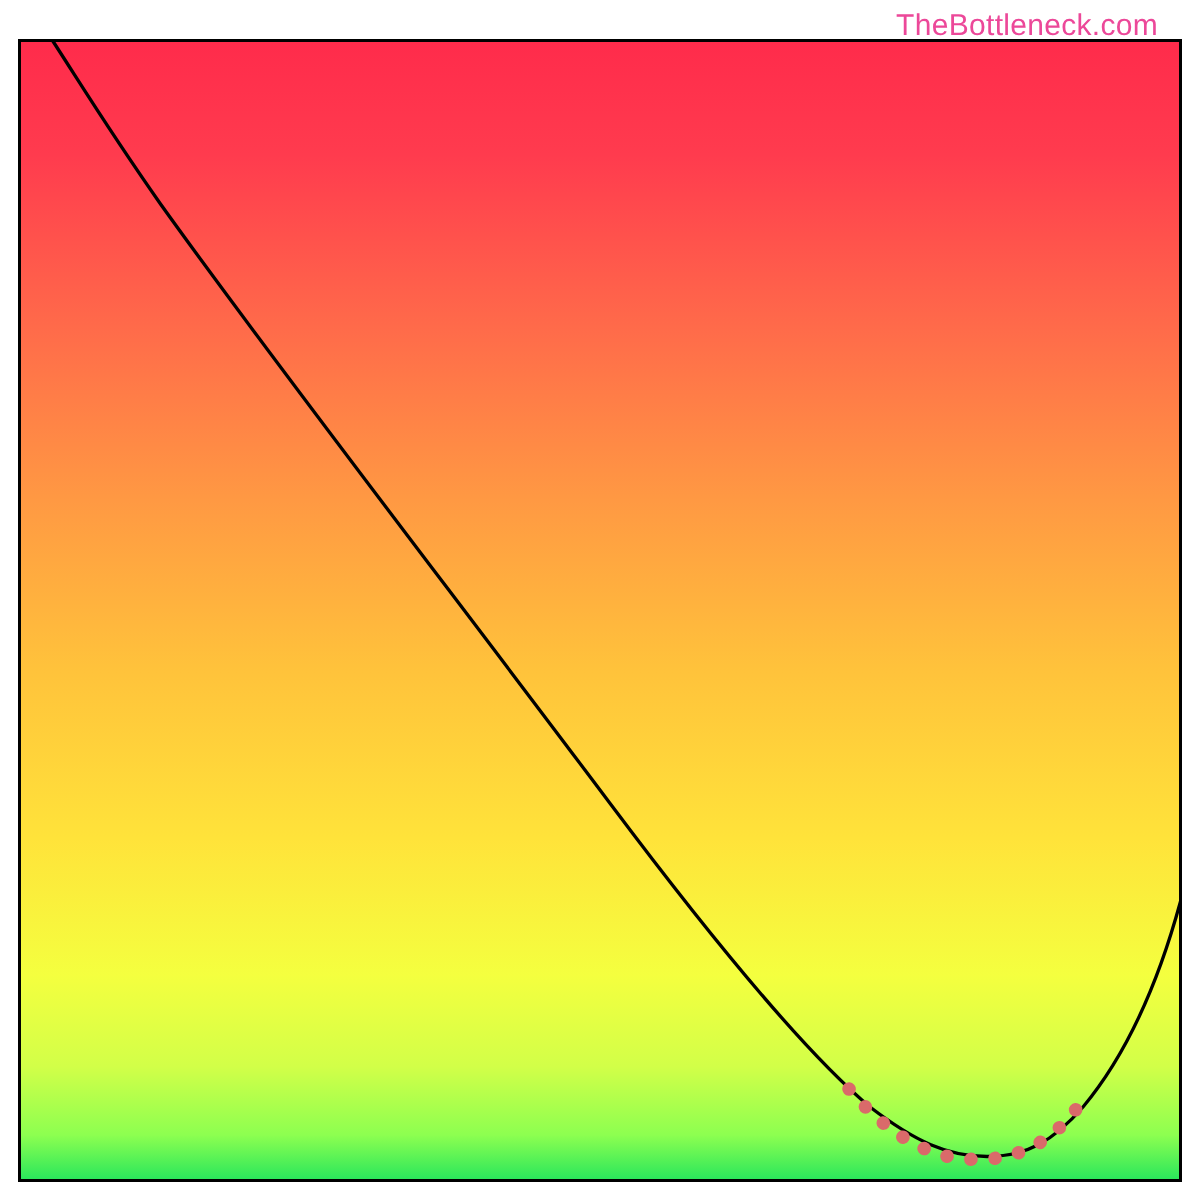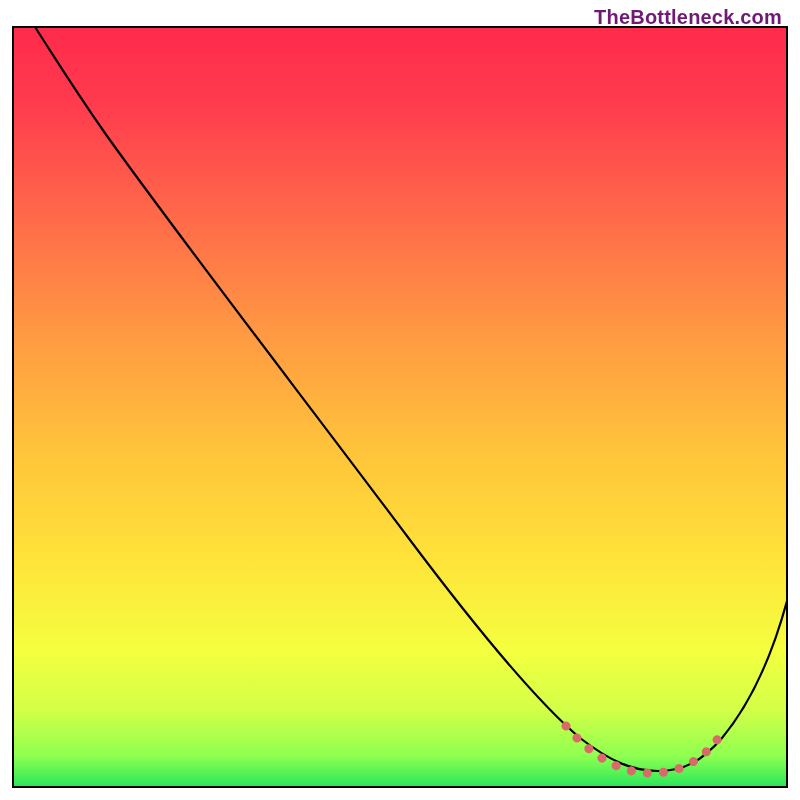--- a/index.html
+++ b/index.html
@@ -12,24 +12,24 @@
     overflow: hidden;
   }
   .canvas {
     position: relative;
     width: 800px;
     height: 800px;
   }
   .watermark {
     position: absolute;
     top: 6px;
-    right: 18px;
+    right: 28px;
     font-size: 20px;
-    font-weight: 700;
-    color: #701a75;
+    font-weight: 400;
+    color: #ec4899;
     letter-spacing: 0.2px;
     user-select: none;
   }
   .plot {
     position: absolute;
     left: 12px;
     top: 26px;
     width: 776px;
     height: 762px;
   }

